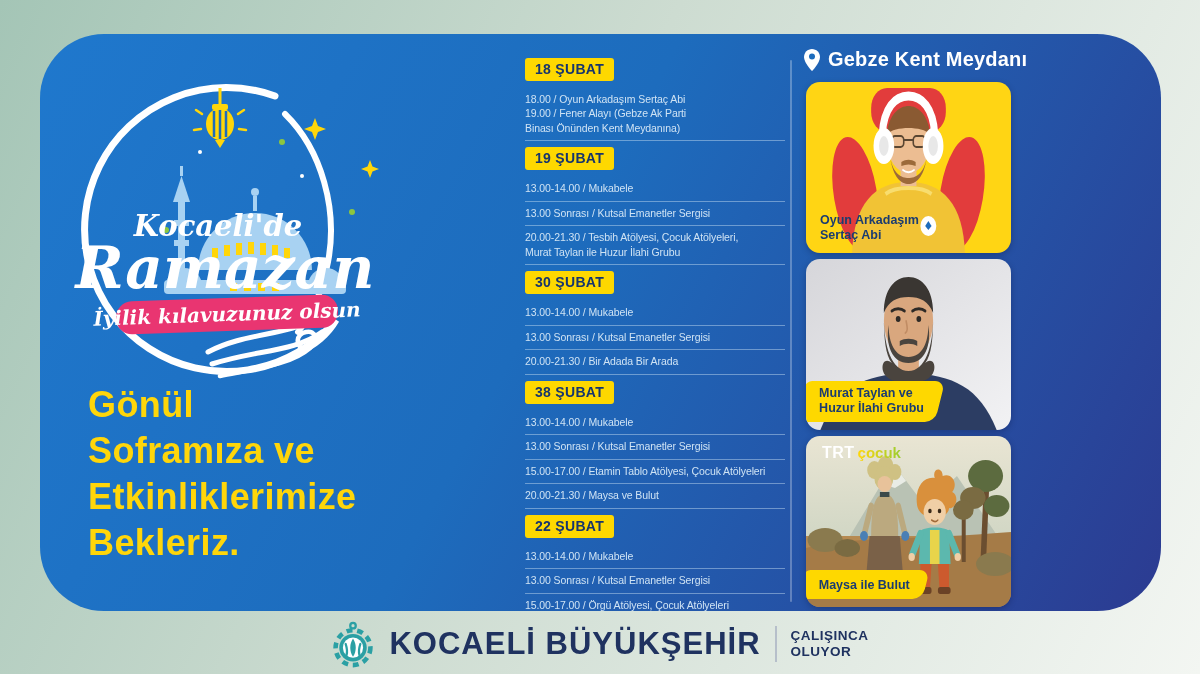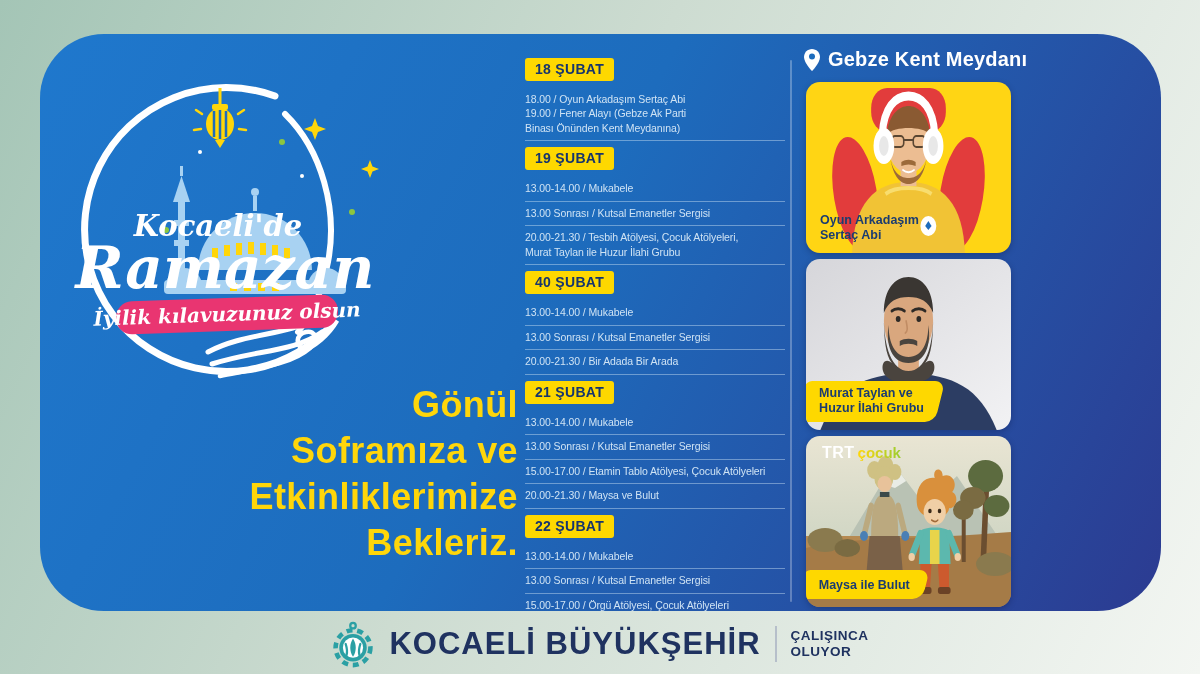--- a/index.html
+++ b/index.html
@@ -7,21 +7,21 @@
   .stage{position:relative;width:1200px;height:674px;
          background:linear-gradient(115deg,#a4c5b6 0%,#cddcd1 45%,#f3f6f2 100%);}
   
   .card{position:absolute;left:40px;top:34px;width:1121px;height:577px;border-radius:64px;
         background:linear-gradient(118deg,#1f78cd 0%,#1d6cbd 45%,#2c3b91 100%);overflow:hidden;}
   
   .logo-wrap{position:absolute;left:30px;top:46px;width:330px;height:316px;}
   .logo-script{font-family:"DejaVu Serif",serif;font-style:italic;font-weight:bold;fill:#ffffff;}
   
   .headline{position:absolute;left:48px;top:348px;width:430px;color:#ffd60a;
-            font-size:36px;font-weight:bold;line-height:1.28;letter-spacing:.4px;white-space:pre-line;text-align:right;}
+            font-size:36px;font-weight:bold;line-height:1.28;letter-spacing:.4px;white-space:pre-line;}
   
   .schedule{position:absolute;left:485px;top:20px;width:260px;}
   .day{margin-bottom:2px;}
   .day-badge{display:inline-block;background:#fed800;color:#17356d;font-weight:bold;
              font-size:14px;letter-spacing:.3px;padding:3px 10px 4px 10px;border-radius:3px;
              margin:4px 0 7px 0;}
   .entry{font-size:10.5px;letter-spacing:-0.1px;color:#cfe3f4;line-height:1.38;
          padding:4px 0 5px 0;border-bottom:1px solid rgba(205,227,244,.45);white-space:pre-line;}
   .v-divider{position:absolute;left:750px;top:26px;width:2px;height:542px;
              background:rgba(255,255,255,.28);border-radius:2px;}
@@ -150,28 +150,28 @@
 
       <div class="day">
         <div class="day-badge">19 ŞUBAT</div>
         <div class="entry">13.00-14.00 / Mukabele</div>
         <div class="entry">13.00 Sonrası / Kutsal Emanetler Sergisi</div>
         <div class="entry">20.00-21.30 / Tesbih Atölyesi, Çocuk Atölyeleri,
 Murat Taylan ile Huzur İlahi Grubu</div>
       </div>
 
       <div class="day">
-        <div class="day-badge">40 ŞUBAT</div>
+        <div class="day-badge">30 ŞUBAT</div>
         <div class="entry">13.00-14.00 / Mukabele</div>
         <div class="entry">13.00 Sonrası / Kutsal Emanetler Sergisi</div>
         <div class="entry">20.00-21.30 / Bir Adada Bir Arada</div>
       </div>
 
       <div class="day">
-        <div class="day-badge">21 ŞUBAT</div>
+        <div class="day-badge">38 ŞUBAT</div>
         <div class="entry">13.00-14.00 / Mukabele</div>
         <div class="entry">13.00 Sonrası / Kutsal Emanetler Sergisi</div>
         <div class="entry">15.00-17.00 / Etamin Tablo Atölyesi, Çocuk Atölyeleri</div>
         <div class="entry">20.00-21.30 / Maysa ve Bulut</div>
       </div>
 
       <div class="day">
         <div class="day-badge">22 ŞUBAT</div>
         <div class="entry">13.00-14.00 / Mukabele</div>
         <div class="entry">13.00 Sonrası / Kutsal Emanetler Sergisi</div>

